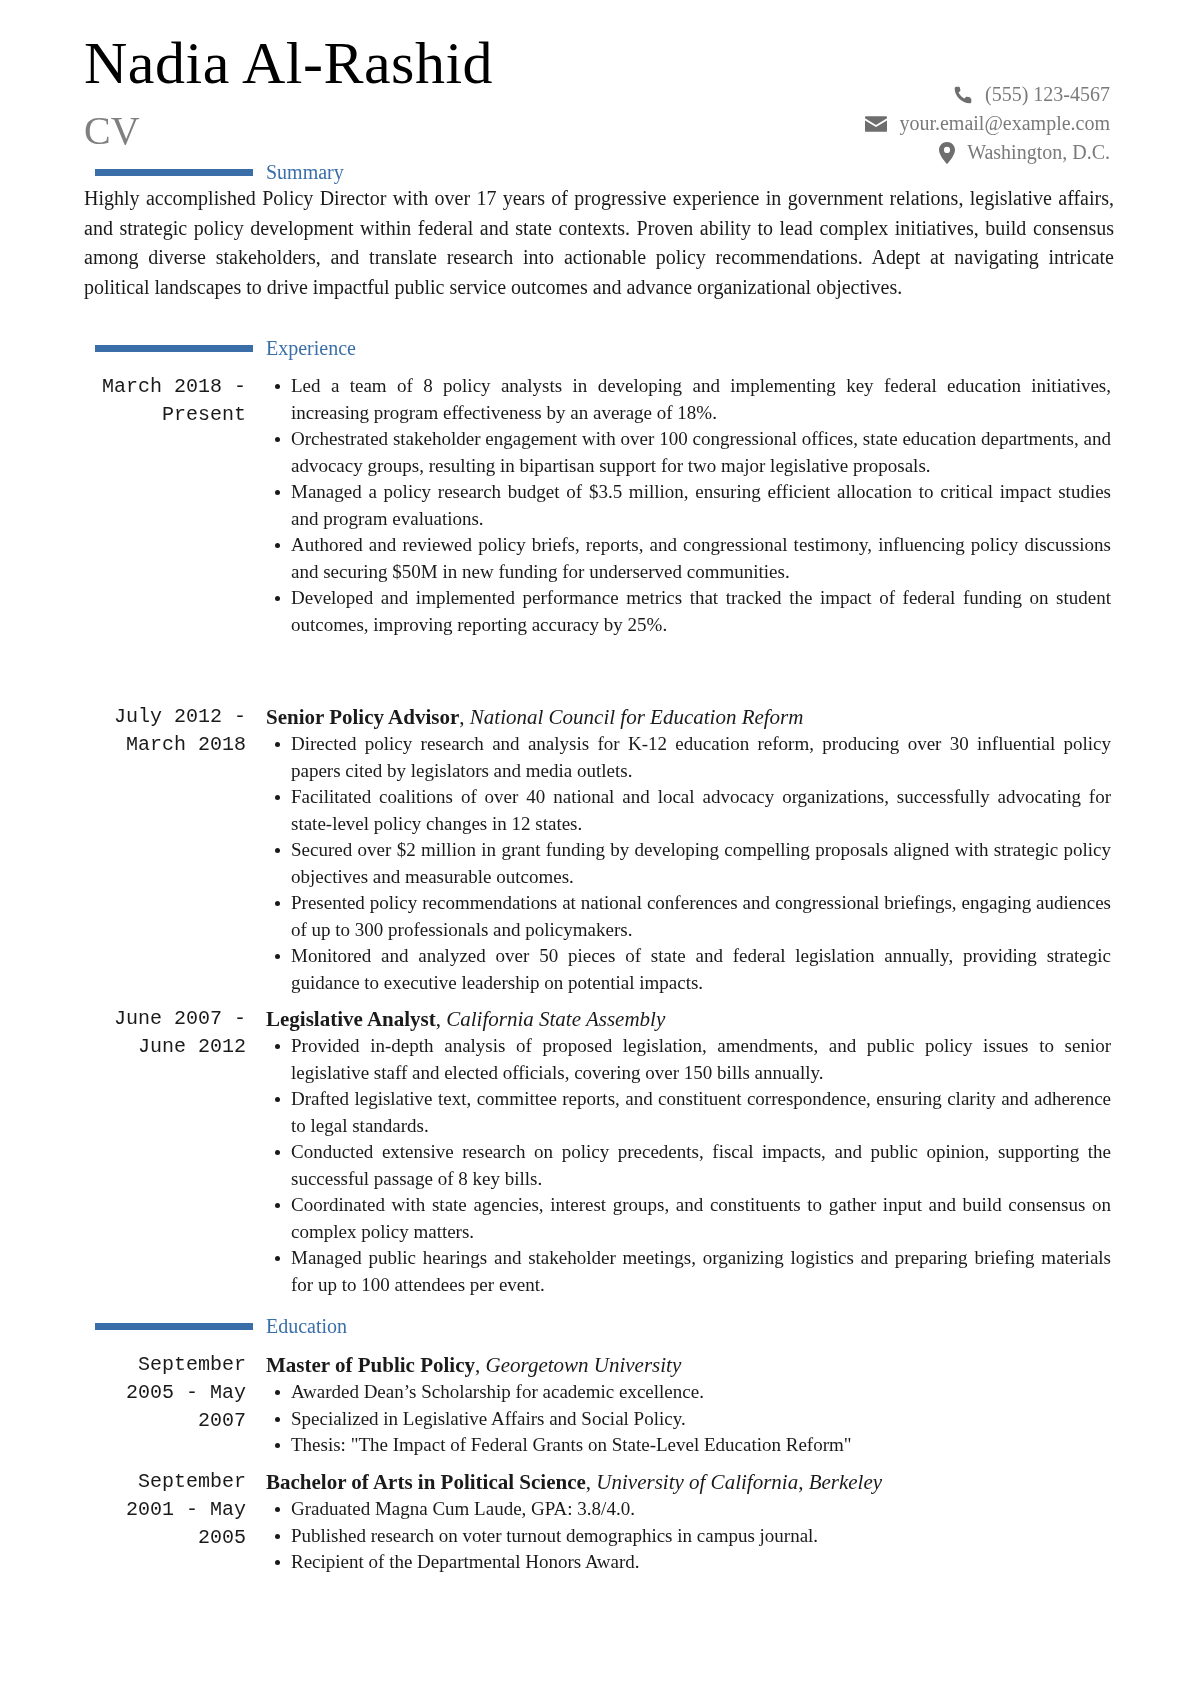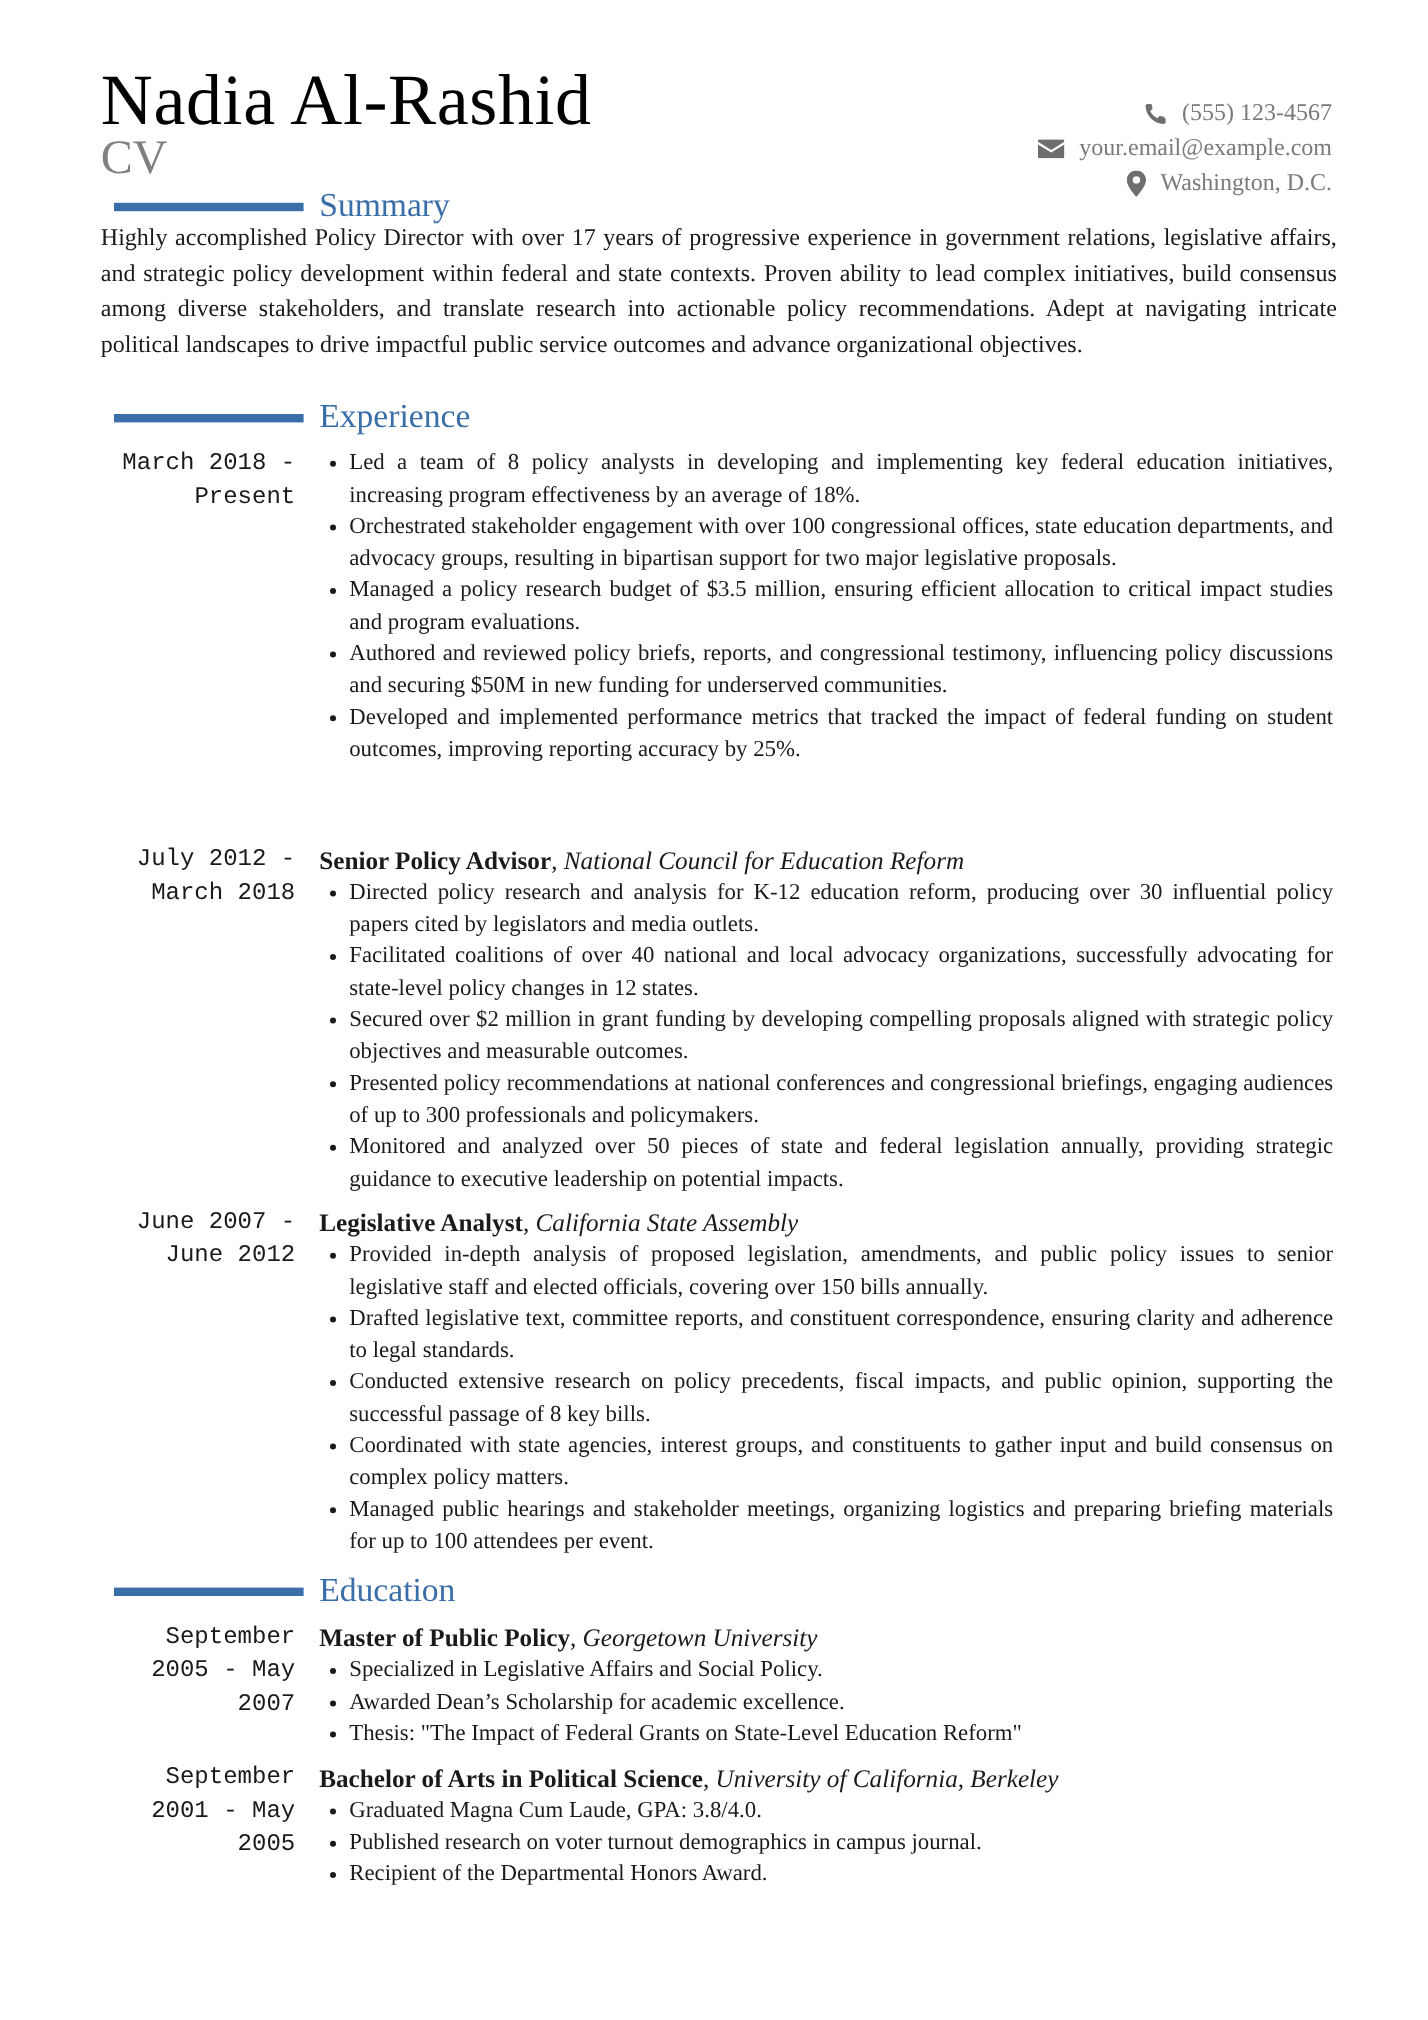--- a/index.html
+++ b/index.html
@@ -5,41 +5,41 @@
   html, body { margin: 0; padding: 0; background: #ffffff; }
   body {
     width: 1190px; height: 1683px; position: relative; overflow: hidden;
     font-family: "DejaVu Serif", "Liberation Serif", serif;
     color: #1a1a1a;
   }
   .page { position: absolute; left: 0; top: 0; width: 1190px; height: 1683px; }
 
   
   .name {
-    position: absolute; left: 84px; top: 48px;
+    position: absolute; left: 84px; top: 28px;
     font-family: "Liberation Serif", serif;
     font-size: 60px; line-height: 70px; color: #000; letter-spacing: 0.5px;
   }
   .subtitle {
     position: absolute; left: 84px; top: 108px;
     font-family: "Liberation Serif", serif;
     font-size: 40px; line-height: 46px; color: #808080;
   }
   .contact {
     position: absolute; right: 80px; top: 52px; text-align: right;
     font-family: "Liberation Serif", serif; font-size: 20px; color: #7a7a7a; margin-top: 28px;
   }
   .contact-row { height: 29px; line-height: 29px; display: flex; justify-content: flex-end; align-items: center; }
   .contact-row svg { margin-right: 12px; fill: #6e6e6e; }
 
   
   .section-head { position: absolute; left: 95px; height: 36px; display: flex; align-items: center; }
   .section-bar { width: 158px; height: 7px; background: #3a6ea8; margin-right: 13px; }
   .section-title {
-    font-family: "Liberation Serif", serif; font-size: 28px; color: #3a6ea8; line-height: 36px;
+    font-family: "Liberation Serif", serif; font-size: 20px; color: #3a6ea8; line-height: 36px;
   }
 
   
   .summary {
     position: absolute; left: 84px; top: 184px; width: 1030px;
     font-family: "Liberation Serif", serif; font-size: 20px; line-height: 29.5px;
     text-align: justify; color: #1a1a1a;
   }
 
   
@@ -160,22 +160,22 @@
 
   <div class="entry" style="top:1351px;">
     <div class="entry-date">
       <div>September</div>
       <div>2005 - May</div>
       <div>2007</div>
     </div>
     <div class="entry-body">
       <div class="entry-title"><span class="role">Master of Public Policy</span>, <span class="org">Georgetown University</span></div>
       <ul class="bullets">
+        <li>Awarded Dean’s Scholarship for academic excellence.</li>
         <li>Specialized in Legislative Affairs and Social Policy.</li>
-        <li>Awarded Dean’s Scholarship for academic excellence.</li>
         <li>Thesis: "The Impact of Federal Grants on State-Level Education Reform"</li>
       </ul>
     </div>
   </div>
 
   <div class="entry" style="top:1468px;">
     <div class="entry-date">
       <div>September</div>
       <div>2001 - May</div>
       <div>2005</div>

